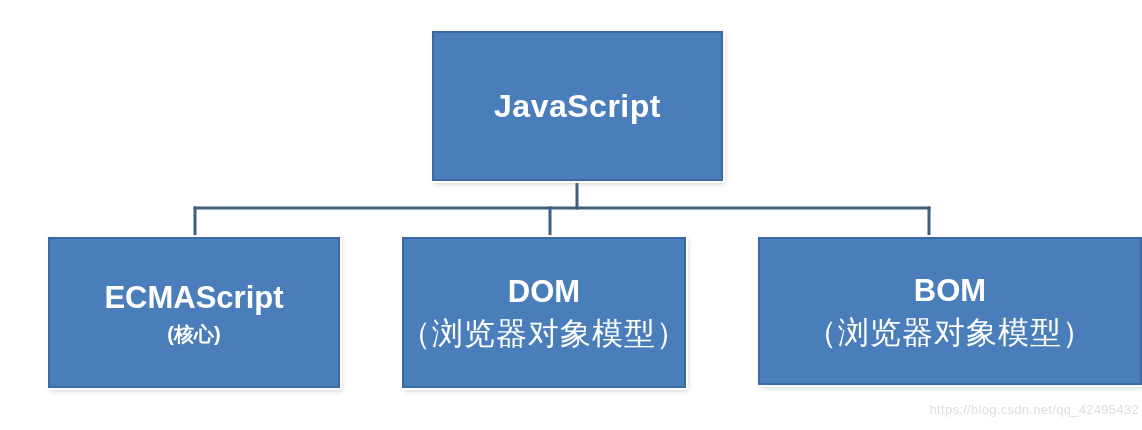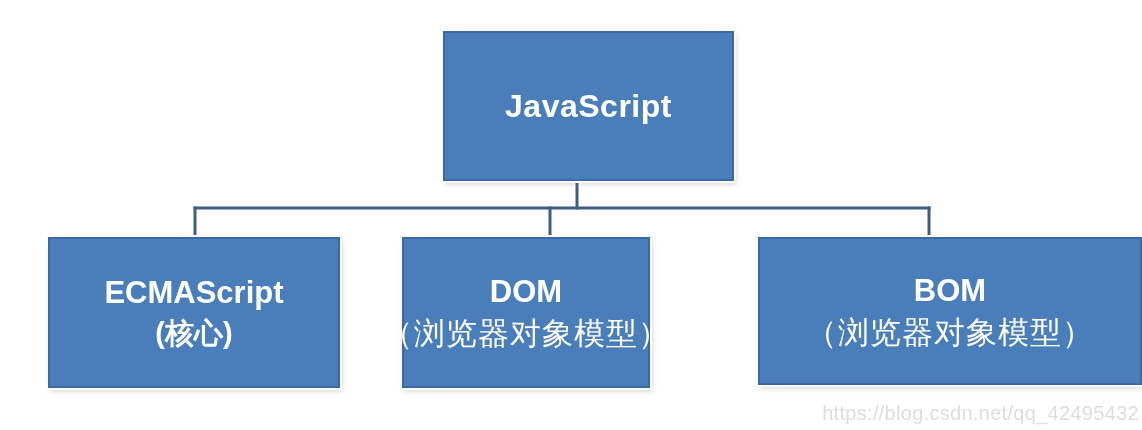--- a/index.html
+++ b/index.html
@@ -18,38 +18,38 @@
     flex-direction: column;
     align-items: center;
     justify-content: center;
     text-align: center;
     background: var(--box-fill, #4a7ebb);
     border: 2px solid var(--box-border, #3a69a6);
     box-shadow: 0 0 0 2px #fbfbfb, 2px 3px 5px rgba(130,130,130,0.35);
     color: var(--text-color, #ffffff);
   }
   .node-root {
-    left: 432px; top: 31px; width: 291px; height: 150px; margin-left: 11px;
+    left: 432px; top: 31px; width: 291px; height: 150px;
   }
   .node-root .root-label {
     font-size: 32px;
     font-weight: bold;
     letter-spacing: 0.5px;
   }
   .node-child { row-gap: 11px; }
   .node-ecma { left: 48px;  top: 237px; width: 292px; height: 151px; }
-  .node-dom  { left: 402px; top: 237px; width: 248px; height: 151px; }
+  .node-dom  { left: 402px; top: 237px; width: 284px; height: 151px; }
   .node-bom  { left: 758px; top: 237px; width: 384px; height: 148px; }
   .child-title {
     font-size: 31px;
     font-weight: bold;
     line-height: 1;
   }
   .child-subtitle-sans {
-    font-size: 29px;
+    font-size: 20px;
     font-weight: bold;
     line-height: 1;
   }
   .child-subtitle-serif {
     font-family: "Liberation Serif", serif;
     font-size: 31px;
     font-weight: normal;
     line-height: 1;
     letter-spacing: 1px;
     white-space: nowrap;
@@ -62,21 +62,21 @@
     pointer-events: none;
   }
   .connectors line {
     stroke: var(--connector, #3e5e82);
     stroke-width: 3;
   }
   .watermark {
     position: absolute;
     right: 3px;
     top: 402px;
-    font-size: 20px;
+    font-size: 13px;
     color: var(--watermark-color, #dedede);
     letter-spacing: 0.3px;
   }
 </style>
 </head>
 <body>
 
 <div class="canvas">
 
   <svg class="connectors" viewBox="0 0 1142 430" xmlns="http://www.w3.org/2000/svg">

